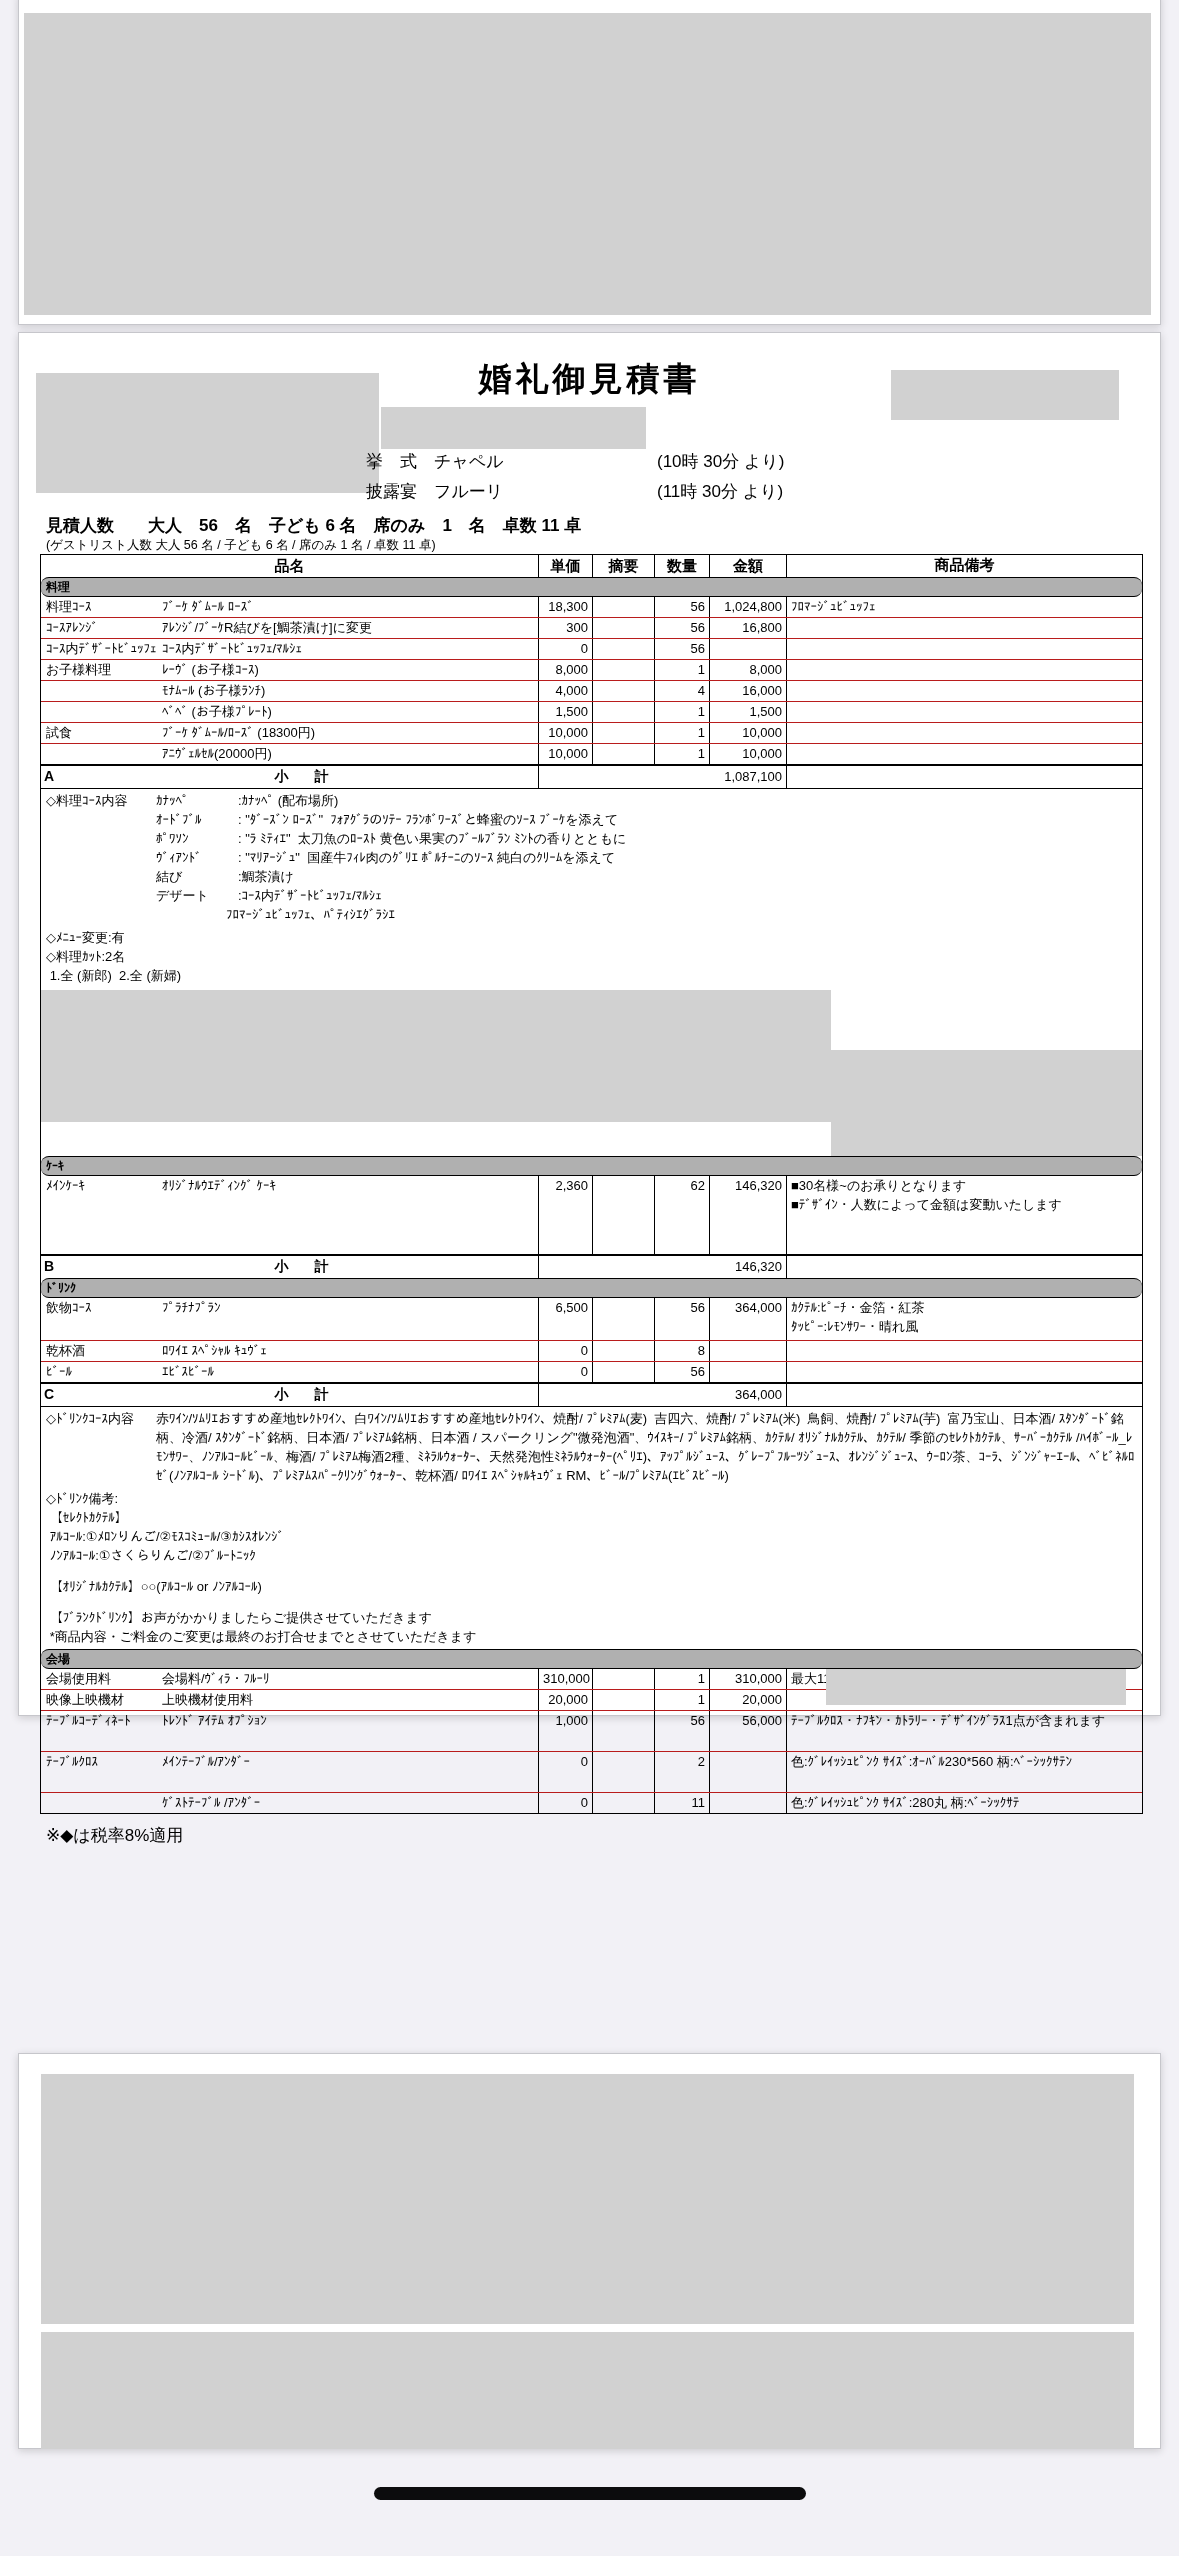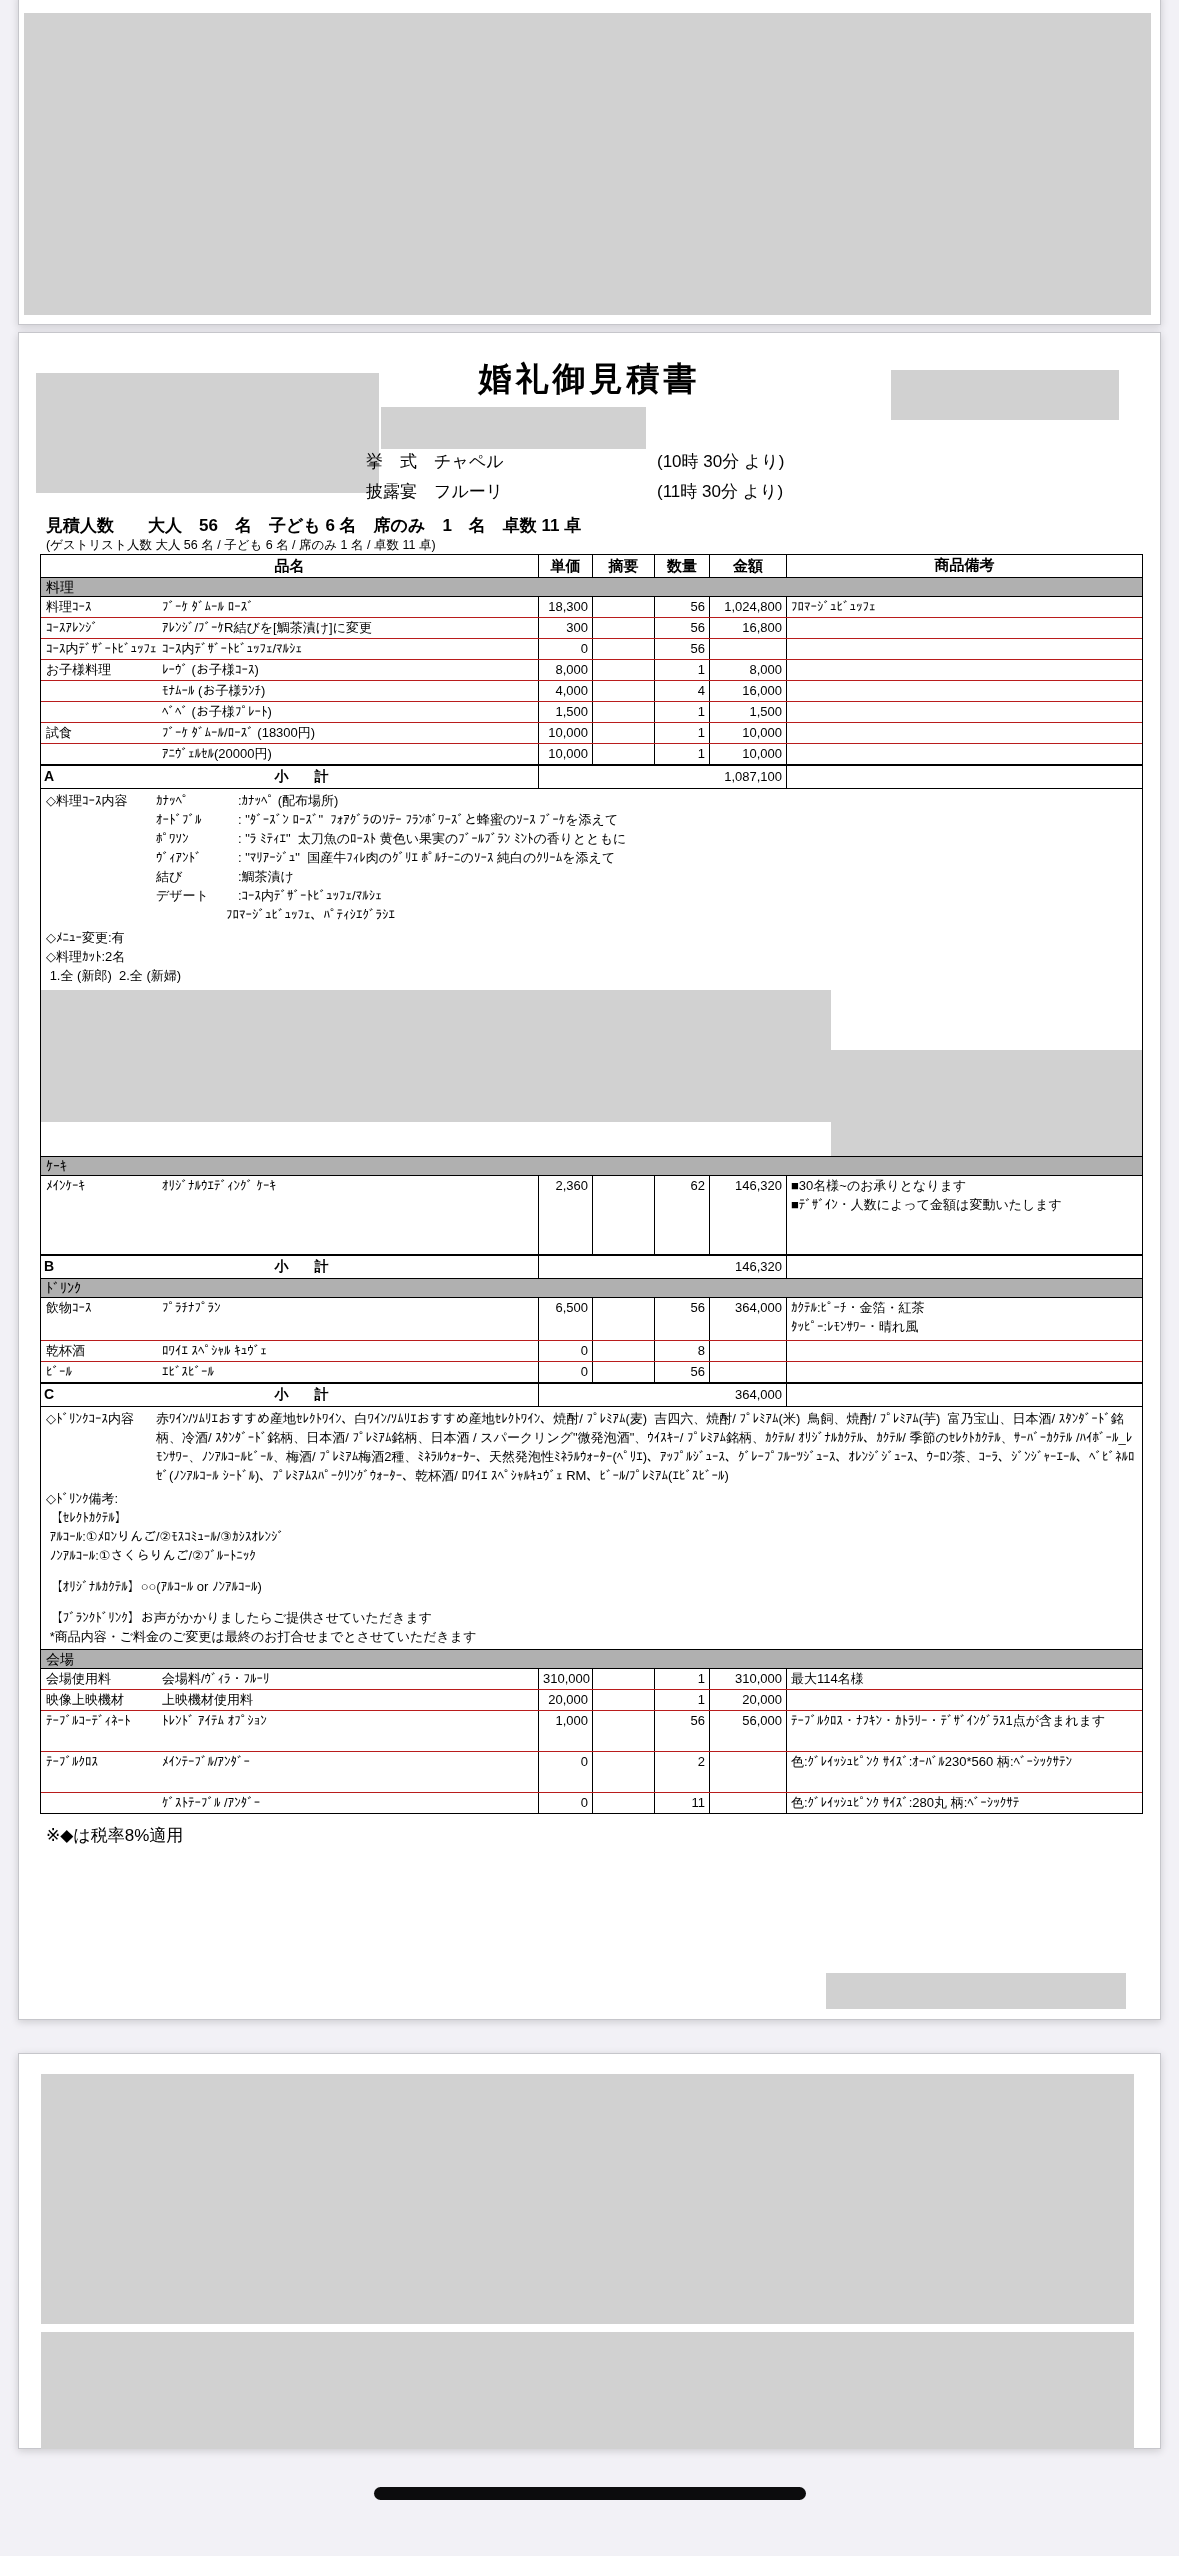--- a/index.html
+++ b/index.html
@@ -8,21 +8,21 @@
     background:#f2f1f6;color:#000;
     font-family:"Liberation Sans","DejaVu Sans",sans-serif;
     -webkit-font-smoothing:antialiased;
   }
   .page{
     position:absolute;left:18px;width:1143px;background:#fff;
     border:1px solid #c6c6cb;box-sizing:border-box;
     box-shadow:0 2px 8px rgba(0,0,0,.16);
   }
   #page-top{top:-6px;height:331px}
-  #page-main{top:332px;height:1688px}
+  #page-main{top:332px;height:1384px}
   #page-bottom{top:2053px;height:396px}
   .redact{position:absolute;background:#d1d1d1}
 
   
   .hdr{position:relative;height:221px}
   .doc-title{
     position:absolute;left:0;right:0;top:26px;text-align:center;
     font-size:33px;font-weight:bold;letter-spacing:4px;line-height:40px;
   }
   .event-line{position:absolute;font-size:17px;line-height:20px;white-space:nowrap}
@@ -46,22 +46,22 @@
   .unit{width:54px;border-left:1px solid #000;text-align:right}
   .memo{width:62px;border-left:1px solid #000}
   .qty{width:55px;border-left:1px solid #000;text-align:right}
   .amt{width:77px;border-left:1px solid #000;text-align:right}
   .note{width:356px;border-left:1px solid #000;white-space:normal;line-height:19px}
   .note span{display:block}
   .thead{font-weight:bold;font-size:15px;line-height:22px;min-height:22px}
   .thead .c{text-align:center}
   .band{
     background:#b0b0b0;border-top:1.5px solid #000;border-bottom:1.5px solid #000;
-    font-weight:normal;font-size:14px;line-height:18px;min-height:19px;
-    padding:0 5px;box-sizing:border-box;
+    font-weight:bold;font-size:12px;line-height:18px;min-height:19px;
+    padding:0 5px;box-sizing:border-box;border-radius:8px;
   }
   .subtotal{min-height:22px;line-height:21px}
   .skey{width:30px;flex:none;padding-left:3px;font-weight:bold;font-size:14px}
   .slabel{width:467px;flex:none;text-align:center;font-weight:bold;font-size:14px;letter-spacing:6px}
   .smid{width:171px;flex:none;border-left:1px solid #000}
   .tall78{min-height:78px}
   .tall42{min-height:42px}
   .vtop{align-items:flex-start}
 
   

